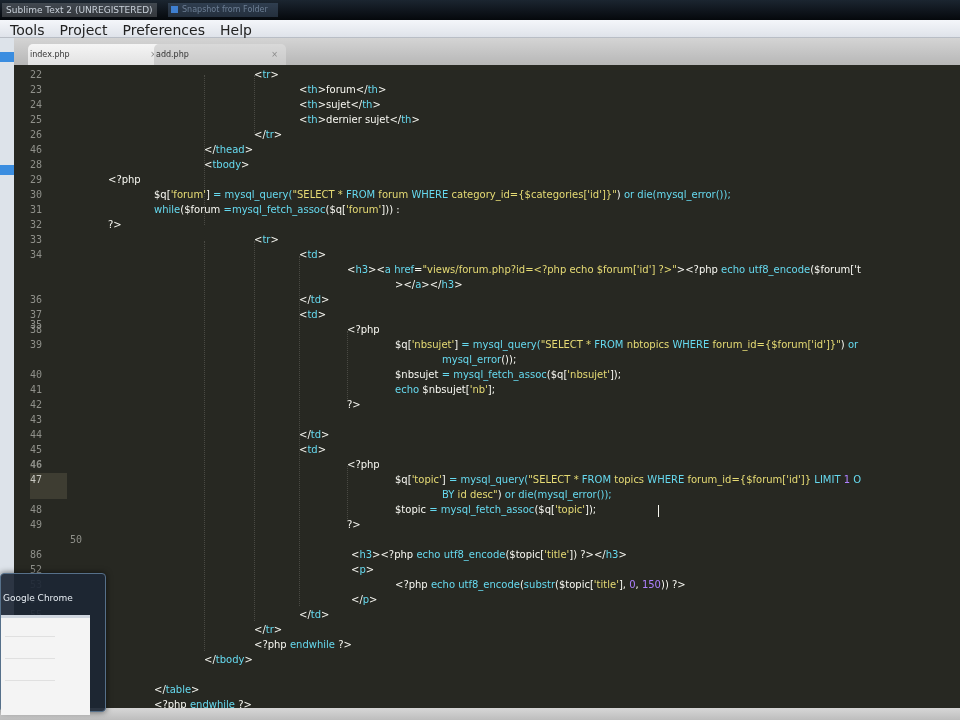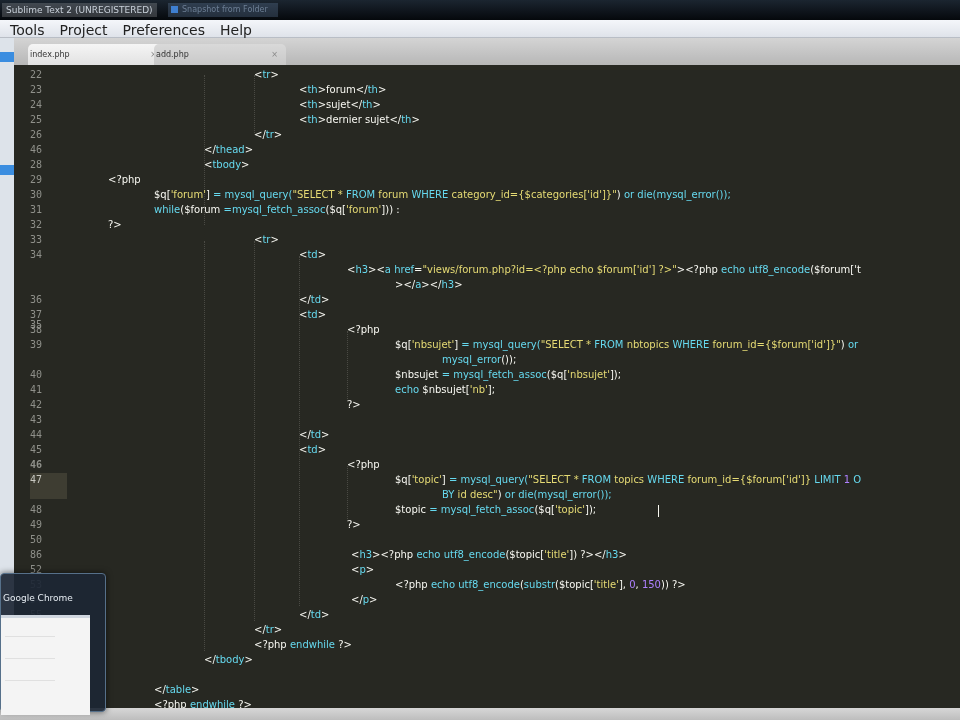--- a/index.html
+++ b/index.html
@@ -94,21 +94,21 @@
       <div class="ln" style="top: 319px;">41</div>
       <div class="ln" style="top: 334px;">42</div>
       <div class="ln" style="top: 349px;">43</div>
       <div class="ln" style="top: 364px;">44</div>
       <div class="ln" style="top: 379px;">45</div>
       <div class="ln" style="top: 394px; font-weight: bold;">46</div>
       <div class="ln cur" style="top: 409px;">47</div>
       <div class="ln" style="top: 424px;"></div>
       <div class="ln" style="top: 439px; text-align: right;">48</div>
       <div class="ln" style="top: 454px;">49</div>
-      <div class="ln" style="top: 469px;">50</div>
+      <div class="ln" style="top: 469px; margin-left: 40px;">50</div>
       <div class="ln" style="top: 484px;">86</div>
       <div class="ln" style="top: 499px;">52</div>
       <div class="ln" style="top: 514px;">53</div>
       <div class="ln" style="top: 529px;">54</div>
       <div class="ln" style="top: 544px;">55</div>
       <div class="ln" style="top: 559px;">56</div>
       <div class="ln" style="top: 574px;">57</div>
       <div class="ln" style="top: 589px;">58</div>
       <div class="ln" style="top: 604px;">59</div>
       <div class="ln" style="top: 619px;">60</div>

